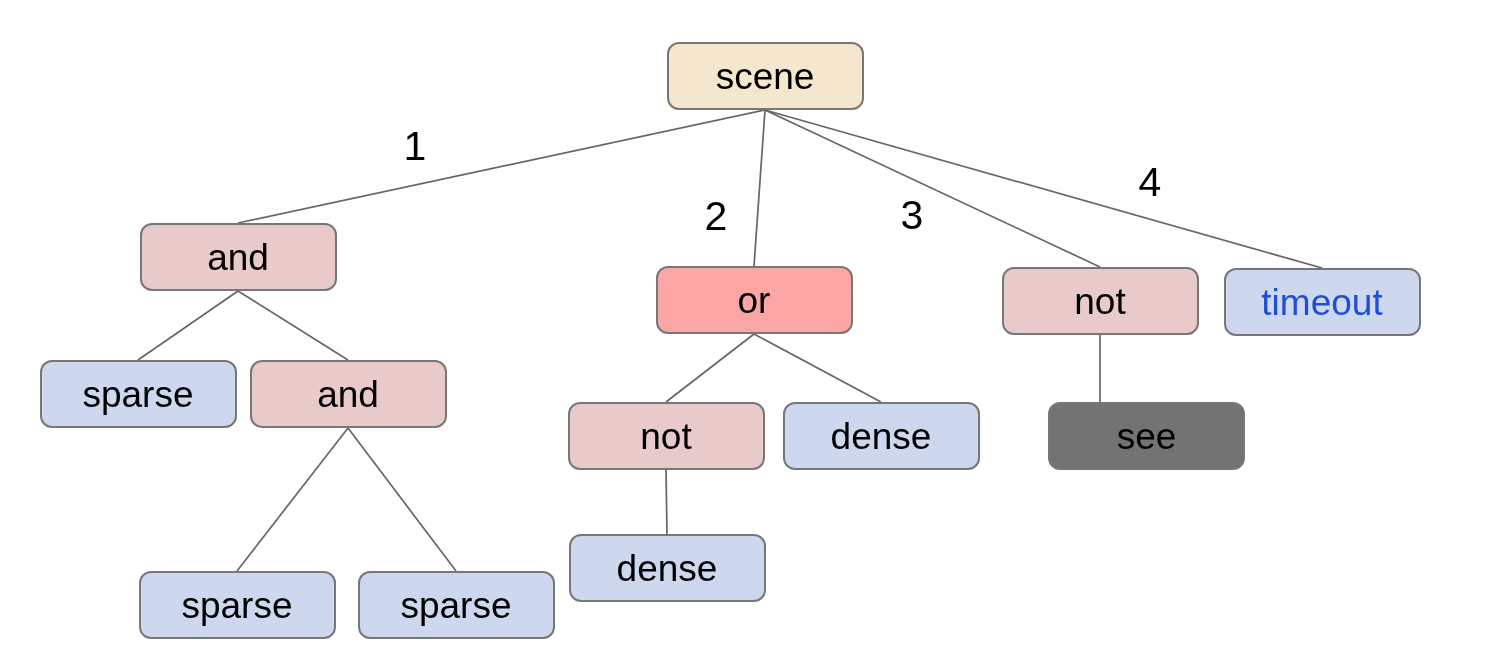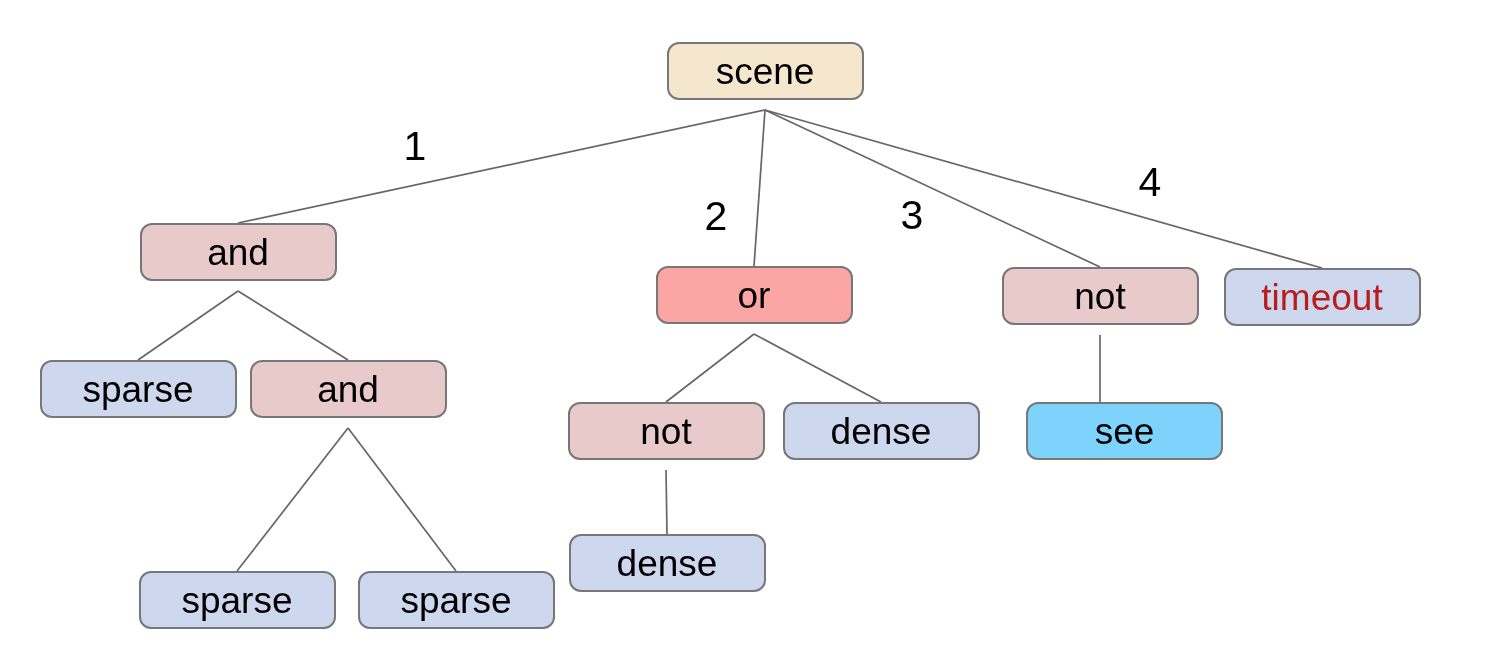--- a/index.html
+++ b/index.html
@@ -20,21 +20,21 @@
     position: absolute;
     left: 0;
     top: 0;
     width: 1495px;
     height: 662px;
     pointer-events: none;
   }
   .node {
     position: absolute;
     width: 197px;
-    height: 58px;
+    height: 68px;
     box-sizing: border-box;
     border: 2px solid #0ea5e9;
     border-radius: 12px;
     display: flex;
     align-items: center;
     justify-content: center;
     font-size: 37px;
     line-height: 1;
     color: #000000;
     cursor: default;
@@ -71,23 +71,23 @@
       <div class="edge-label" style="left: 415px; top: 146px; color: rgb(0, 0, 0);">1</div>
       <div class="edge-label" style="left: 716px; top: 216px; color: rgb(0, 0, 0);">2</div>
       <div class="edge-label" style="left: 912px; top: 215px; color: rgb(0, 0, 0);">3</div>
       <div class="edge-label" style="left: 1150px; top: 182px; color: rgb(0, 0, 0);">4</div>
     </div>
   <div>
       <div class="node root" style="left: 666.5px; top: 42px; background: rgb(245, 231, 206); border-color: rgb(119, 119, 119); color: rgb(0, 0, 0);">scene</div>
       <div class="node operator" style="left: 139.5px; top: 223px; background: rgb(232, 202, 202); border-color: rgb(119, 119, 119); color: rgb(0, 0, 0);">and</div>
       <div class="node operator" style="left: 655.5px; top: 266px; background: #fca5a5; border-color: rgb(119, 119, 119); color: rgb(0, 0, 0);">or</div>
       <div class="node operator" style="left: 1001.5px; top: 267px; background: rgb(232, 202, 202); border-color: rgb(119, 119, 119); color: rgb(0, 0, 0);">not</div>
-      <div class="node leaf" style="left: 1223.5px; top: 268px; background: rgb(205, 216, 238); border-color: rgb(119, 119, 119); color: #b91c1c;">timeout</div>
+      <div class="node leaf" style="left: 1223.5px; top: 268px; background: rgb(205, 216, 238); border-color: rgb(119, 119, 119); color: #1d4ed8;">timeout</div>
       <div class="node leaf" style="left: 39.5px; top: 360px; background: rgb(205, 216, 238); border-color: rgb(119, 119, 119); color: rgb(0, 0, 0);">sparse</div>
       <div class="node operator" style="left: 249.5px; top: 360px; background: rgb(232, 202, 202); border-color: rgb(119, 119, 119); color: rgb(0, 0, 0);">and</div>
       <div class="node operator" style="left: 567.5px; top: 402px; background: rgb(232, 202, 202); border-color: rgb(119, 119, 119); color: rgb(0, 0, 0);">not</div>
       <div class="node leaf" style="left: 782.5px; top: 402px; background: rgb(205, 216, 238); border-color: rgb(119, 119, 119); color: rgb(0, 0, 0);">dense</div>
-      <div class="node leaf" style="left: 1026px; top: 402px; background: #7dd3fc; border-color: rgb(119, 119, 119); color: rgb(0, 0, 0);">see</div>
+      <div class="node leaf" style="left: 1048px; top: 402px; background: #737373; border-color: rgb(119, 119, 119); color: rgb(0, 0, 0);">see</div>
       <div class="node leaf" style="left: 138.5px; top: 571px; background: rgb(205, 216, 238); border-color: rgb(119, 119, 119); color: rgb(0, 0, 0);">sparse</div>
       <div class="node leaf" style="left: 357.5px; top: 571px; background: rgb(205, 216, 238); border-color: rgb(119, 119, 119); color: rgb(0, 0, 0);">sparse</div>
       <div class="node leaf" style="left: 568.5px; top: 534px; background: rgb(205, 216, 238); border-color: rgb(119, 119, 119); color: rgb(0, 0, 0);">dense</div>
     </div>
 </div>
 
 </body></html>

